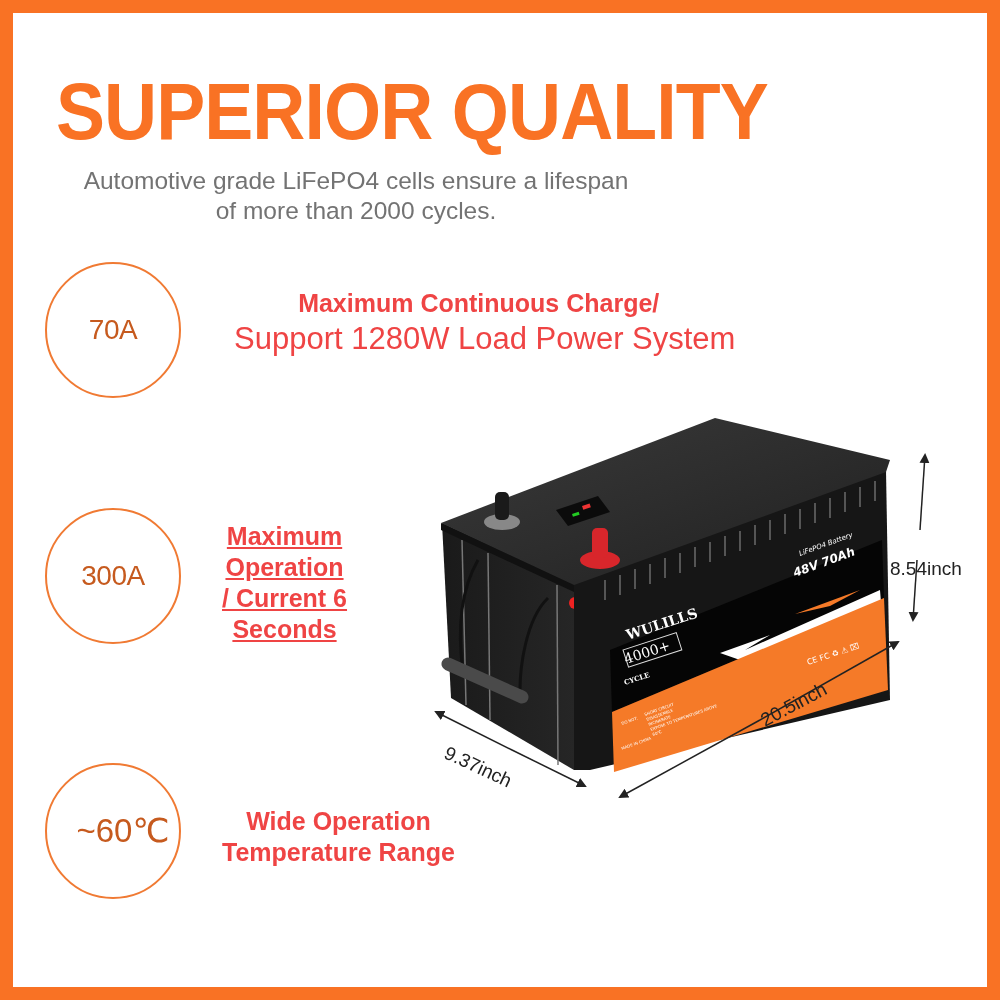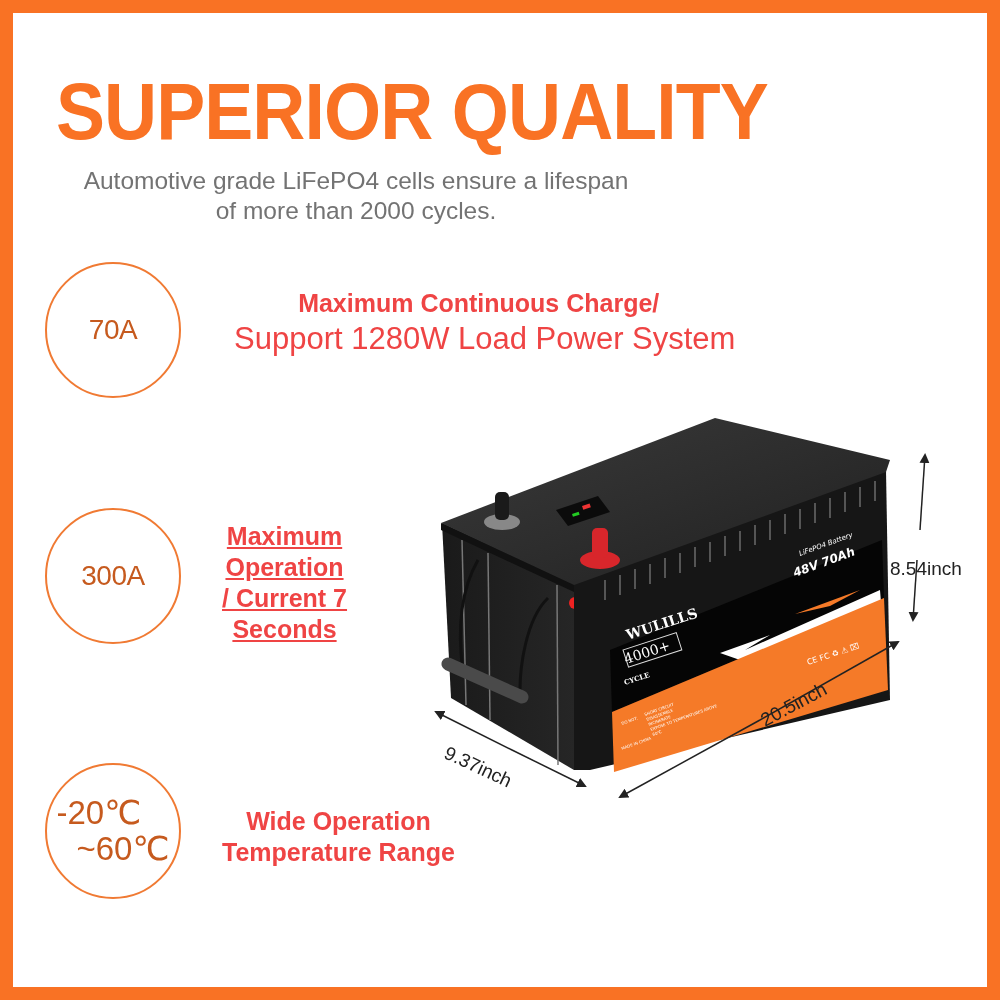--- a/index.html
+++ b/index.html
@@ -36,28 +36,27 @@
   <p class="desc">Support 1280W Load Power System</p>
 </div>
 
 <div class="badge" style="top:508px;">
   <span class="val">300A</span>
 </div>
 <div class="feature" style="top:521px;text-decoration:underline;">
   <p class="head">
     <span style="display:block">Maximum</span>
     <span style="display:block">Operation</span>
-    <span style="display:block">/ Current 7</span>
+    <span style="display:block">/ Current 6</span>
     <span style="display:block">Seconds</span>
   </p>
 </div>
 
 <div class="badge" style="top:763px;">
   <div class="temp">
-    <span class="l1">-20℃</span>
     <span class="l2">~60℃</span>
   </div>
 </div>
 <div class="feature" style="top:806px;">
   <p class="head">
     <span style="display:block">Wide Operation</span>
     <span style="display:block">Temperature Range</span>
   </p>
 </div>
 

